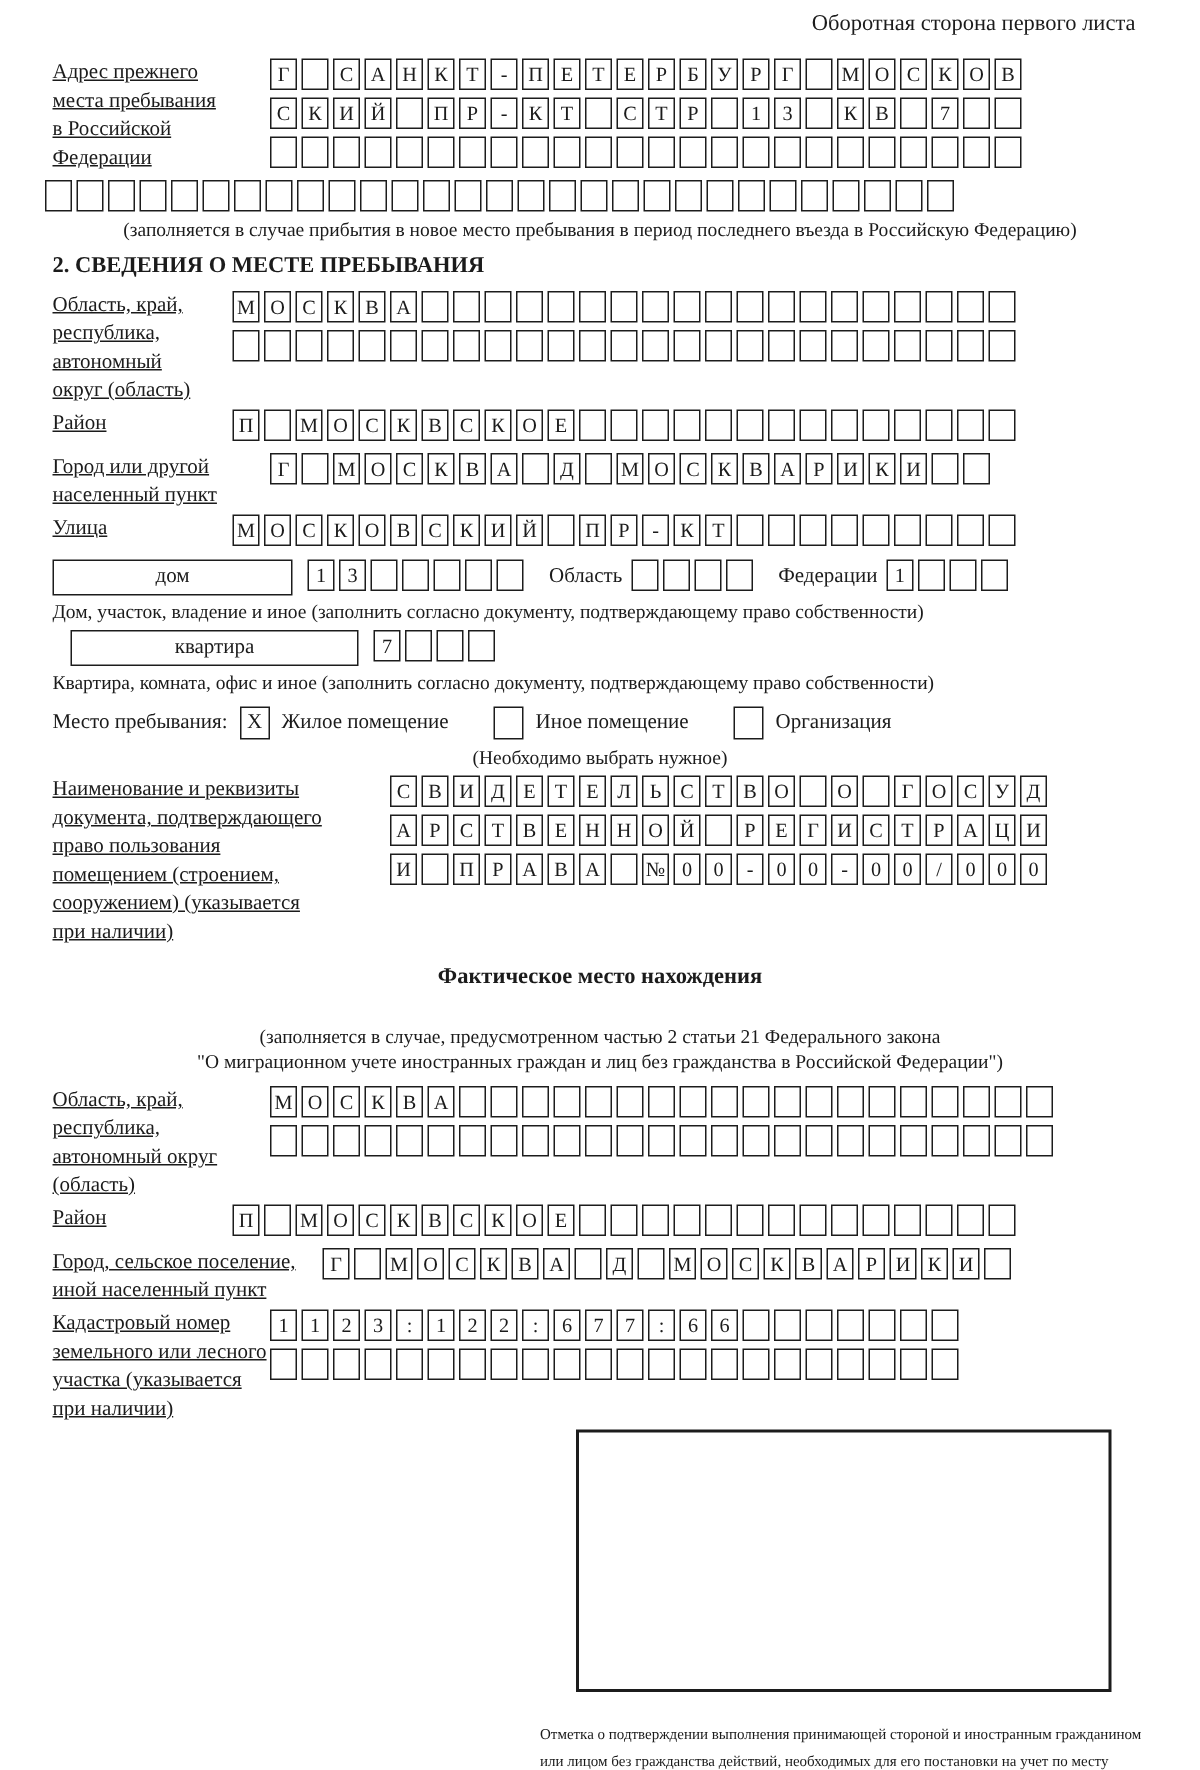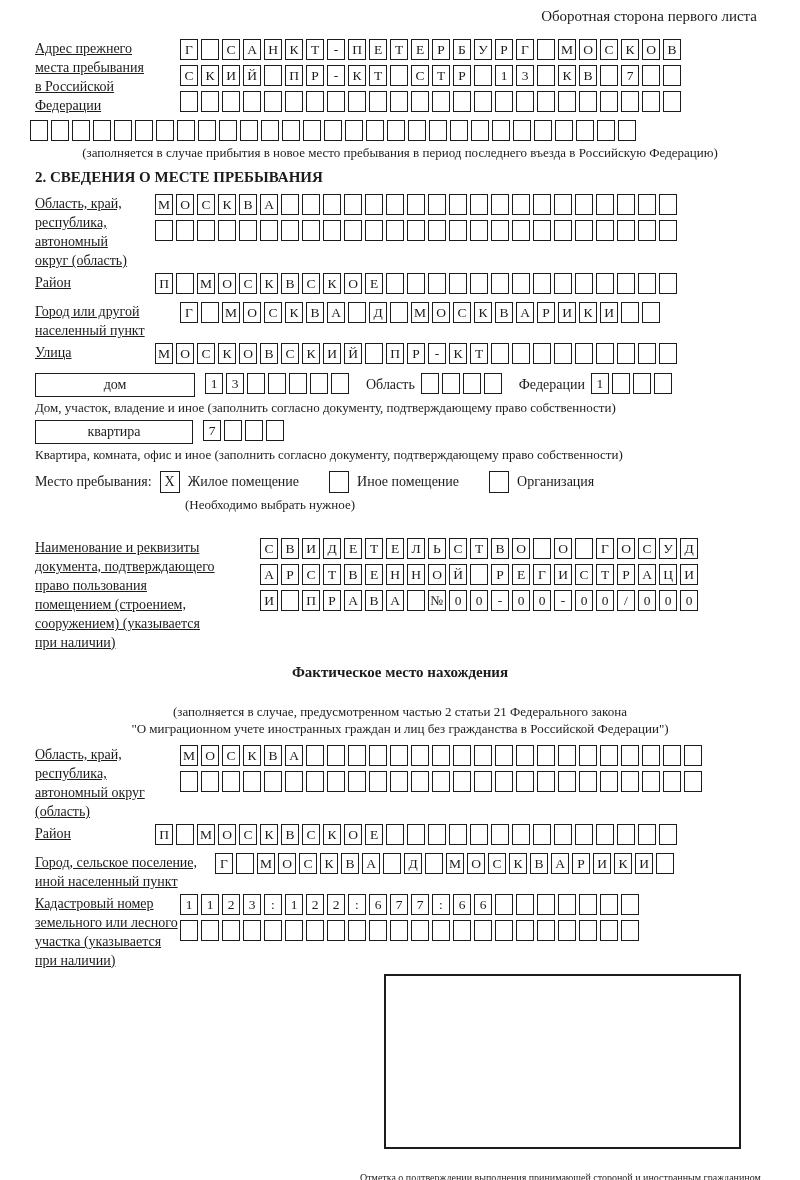--- a/index.html
+++ b/index.html
@@ -34,32 +34,32 @@
   .center { text-align: center; }
 
   .sec-title { font-weight: bold; font-size: 15px; margin: 8px 0 8px 0; }
 
   .house-row { display: flex; align-items: flex-start; margin: 4px 0 2px 0; }
   .wordbox {
     display: inline-flex; align-items: center; justify-content: center;
     border: 1.5px solid #1c1c1c; height: 24px; font-size: 14px; margin-right: 10px;
   }
   .w160 { width: 160px; }
-  .w195 { width: 158px; }
+  .w195 { width: 192px; margin-left: 12px; }
   .inline-lbl { font-size: 14px; line-height: 24px; margin: 0 6px 0 14px; }
 
   .stay-row { display: flex; align-items: center; margin-top: 8px; }
   .stay-lbl { font-size: 14px; margin-right: 8px; }
   .chk {
     display: inline-block; width: 20px; height: 22px;
     border: 1.5px solid #1c1c1c; text-align: center;
     font-size: 14px; line-height: 20px; flex-shrink: 0;
   }
   .chklbl { font-size: 14px; margin: 0 30px 0 8px; }
-  .stay-note { margin: 3px 0 25px 150px; width: 300px; text-align: left; }
+  .stay-note { margin: 3px 0 4px 150px; width: 300px; text-align: right; }
 
   .caption-note { margin: 1px 0 4px 0; }
 
   .fact-title { font-weight: bold; text-align: center; font-size: 15px; margin: 12px 0 22px 0; }
   .fact-note { text-align: center; white-space: pre-line; margin-bottom: 8px; }
 
   .confirm-wrap { margin-left: 325px; width: 405px; margin-top: 4px; }
   .confirm-box { width: 357px; height: 175px; border: 2px solid #1c1c1c; margin: 0 auto; }
   .confirm-caption { margin-top: 20px; font-size: 10px; line-height: 18px; }
 </style>

